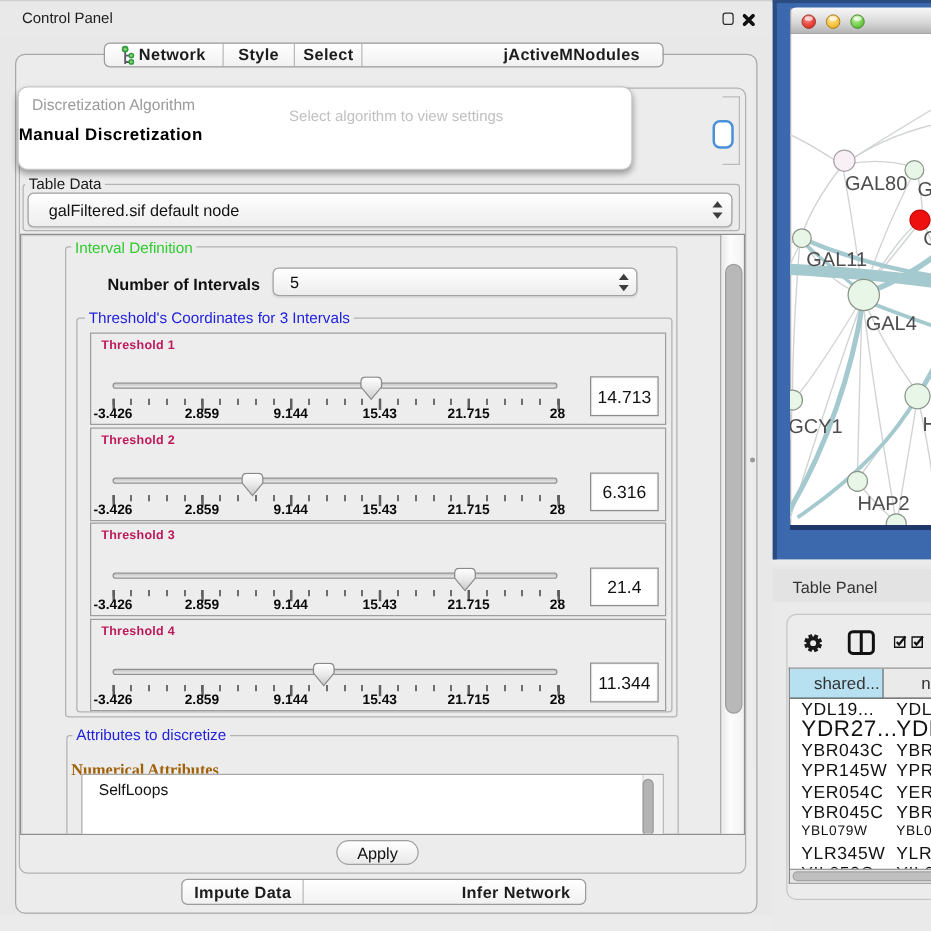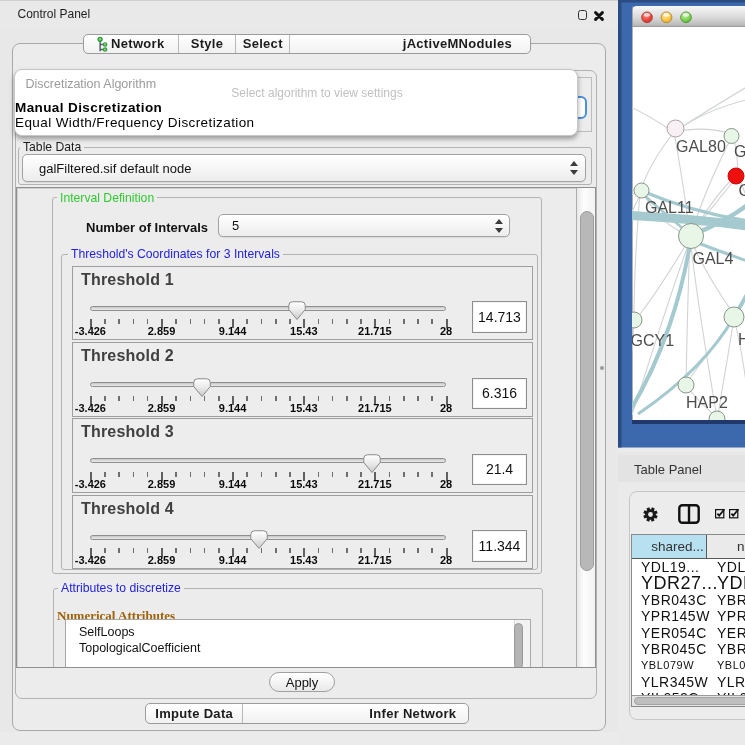--- a/index.html
+++ b/index.html
@@ -10,21 +10,21 @@
 .seg>div:last-child{border-right:none;}
 .seg>div.dark{background:linear-gradient(#8a8a8a,#6f6f6f);color:#dadada;border-right:1px solid #5f5f5f;margin-top:44px;}
 .gbox{position:absolute;border:1px solid #b2b2b2;border-radius:3px;box-sizing:border-box;}
 .gtitle{position:absolute;font-size:12.2px;background:#ececec;padding:0 3px;line-height:13px;}
 .combo{position:absolute;border:1px solid #a2a2a2;border-radius:5px;background:linear-gradient(#ffffff,#ededed);box-sizing:border-box;box-shadow:0 1px 1px rgba(0,0,0,0.08);}
 .combo .ctext{position:absolute;left:12px;top:0;bottom:0;display:flex;align-items:center;font-size:13px;color:#111;}
 .arr{position:absolute;width:0;height:0;border-left:4px solid transparent;border-right:4px solid transparent;}
 .arr.up{border-bottom:5px solid #3c3c3c;}
 .arr.dn{border-top:5px solid #3c3c3c;}
 .tbox{position:absolute;border:1px solid #9e9e9e;background:#ededed;box-sizing:border-box;}
-.tlabel{position:absolute;font-size:16px;font-weight:bold;color:#404040;letter-spacing:0.2px;}
+.tlabel{position:absolute;font-size:10px;font-weight:bold;color:#be185d;letter-spacing:0.2px;}
 .track{position:absolute;height:5px;border:1px solid #8f8f8f;border-radius:3px;background:linear-gradient(#c6c6c6,#ececec);box-sizing:border-box;}
 .ticks{position:absolute;height:5.5px;background:repeating-linear-gradient(90deg,#6e6e6e 0 1.6px,transparent 1.6px 14.224px);}
 .mtick{position:absolute;width:2px;height:9px;background:#606060;}
 .tnum{position:absolute;font-size:11px;font-weight:bold;color:#0a0a0a;transform:translateX(-50%);white-space:nowrap;}
 .tfield{position:absolute;width:55px;height:31.5px;background:#fff;border:1px solid #8d8d8d;box-shadow:inset 0 0 0 1px #f5f5f5;box-sizing:border-box;display:flex;align-items:center;justify-content:center;font-size:14px;color:#111;}
 .thumb{position:absolute;width:20px;height:20px;}
 .liitem{font-size:12.5px;color:#111;padding-left:13px;height:16.4px;line-height:16.4px;white-space:nowrap;}
 </style>
 </head>
 <body>
@@ -194,45 +194,43 @@
         <path d="M0.75,8.5 L0.75,4.5 Q0.75,0.75 4.5,0.75 L13.5,0.75 Q17.25,0.75 17.25,4.5 L17.25,8.5 L9,18.5 Z" fill="url(#tg302)" stroke="#8a8a8a" stroke-width="1"></path>
       </svg>
     <div class="tfield" style="left:399px;top:34.5px;">11.344</div>
   </div>
 
   <div class="gbox" style="left:36px;top:400px;width:490px;height:90px;"></div>
   <div class="gtitle" style="left:41px;top:394px;color:#2222dd;">Attributes to discretize</div>
   <div class="abs" style="left:40px;top:420px;font-size:13px;font-weight:bold;color:#a16207;font-family:Liberation Serif, serif;">Numerical Attributes</div>
   <div class="abs" style="left:48px;top:431px;width:466px;height:50px;background:#fff;border:1px solid #a8a8a8;box-sizing:border-box;">
     <div class="liitem" style="margin-top:3.5px;">SelfLoops</div>
-    <div class="liitem">TopologicalCoefficient</div>
     <div class="abs" style="right:0;top:0;bottom:0;width:15px;background:#f3f3f3;border-left:1px solid #d8d8d8;"></div>
     <div class="abs" style="right:7px;top:3px;width:9px;height:46px;background:#b4b4b4;border:1px solid #9a9a9a;border-radius:5px;box-sizing:border-box;"></div>
   </div>
 
   <div class="abs" style="left:559px;top:0;width:19px;height:479px;background:linear-gradient(90deg,#e8e8e8,#fdfdfd 40%,#f2f2f2);border-left:1px solid #adadad;box-sizing:border-box;"></div>
   <div class="abs" style="left:563px;top:23px;width:14px;height:360px;background:#b8b8b8;border:1px solid #9d9d9d;border-radius:7px;box-sizing:border-box;"></div>
 </div>
 
 <div class="abs" style="left:269px;top:672px;width:66px;height:20px;border:1px solid #a0a0a0;border-radius:10px;background:linear-gradient(#ffffff,#e9e9e9);box-sizing:border-box;display:flex;align-items:center;justify-content:center;font-size:13px;color:#111;">Apply</div>
 
 <div class="seg abs" style="left:145px;top:703px;width:324px;height:20.5px;">
   <div style="width:98px;">Impute Data</div>
   <div class="dark" style="width:115px;">Discretize Data</div>
   <div style="width:111px;">Infer Network</div>
 </div>
 
 <div class="abs" style="left:0;top:732px;width:618px;height:13px;background:#ebebeb;"></div>
 
 <div class="abs" style="left:600px;top:366px;width:3.5px;height:3.5px;border-radius:2px;background:#9a9a9a;"></div>
 
-<div class="abs" style="left:14px;top:69px;width:564px;height:67px;background:#fff;border:1px solid #c6c6c6;border-radius:8px;box-shadow:0 3px 5px rgba(0,0,0,0.35);box-sizing:border-box;">
+<div class="abs" style="left:14px;top:69px;width:492px;height:67px;background:#fff;border:1px solid #c6c6c6;border-radius:8px;box-shadow:0 3px 5px rgba(0,0,0,0.35);box-sizing:border-box;">
   <div class="abs" style="left:38px;top:15.5px;color:#c0c0c0;font-size:12px;width:528px;text-align:center;">Select algorithm to view settings</div>
   <div class="abs" style="left:0px;top:29.5px;font-size:13.5px;font-weight:bold;letter-spacing:0.4px;color:#000;">Manual Discretization</div>
-  <div class="abs" style="left:0px;top:44.5px;font-size:13.5px;letter-spacing:0.4px;color:#000;">Equal Width/Frequency Discretization</div>
   <div class="abs" style="left:10.5px;top:7px;color:#9b9b9b;font-size:12.5px;">Discretization Algorithm</div>
 </div>
 
 <svg class="abs" style="left:618px;top:0;" width="127" height="452" viewBox="618 0 127 452">
   <defs>
     <linearGradient id="tbar" x1="0" y1="0" x2="0" y2="1">
         <stop offset="0" stop-color="#f8f8f8"></stop>
         <stop offset="0.55" stop-color="#d9d9d9"></stop>
         <stop offset="1" stop-color="#b3b3b3"></stop>
       </linearGradient>

